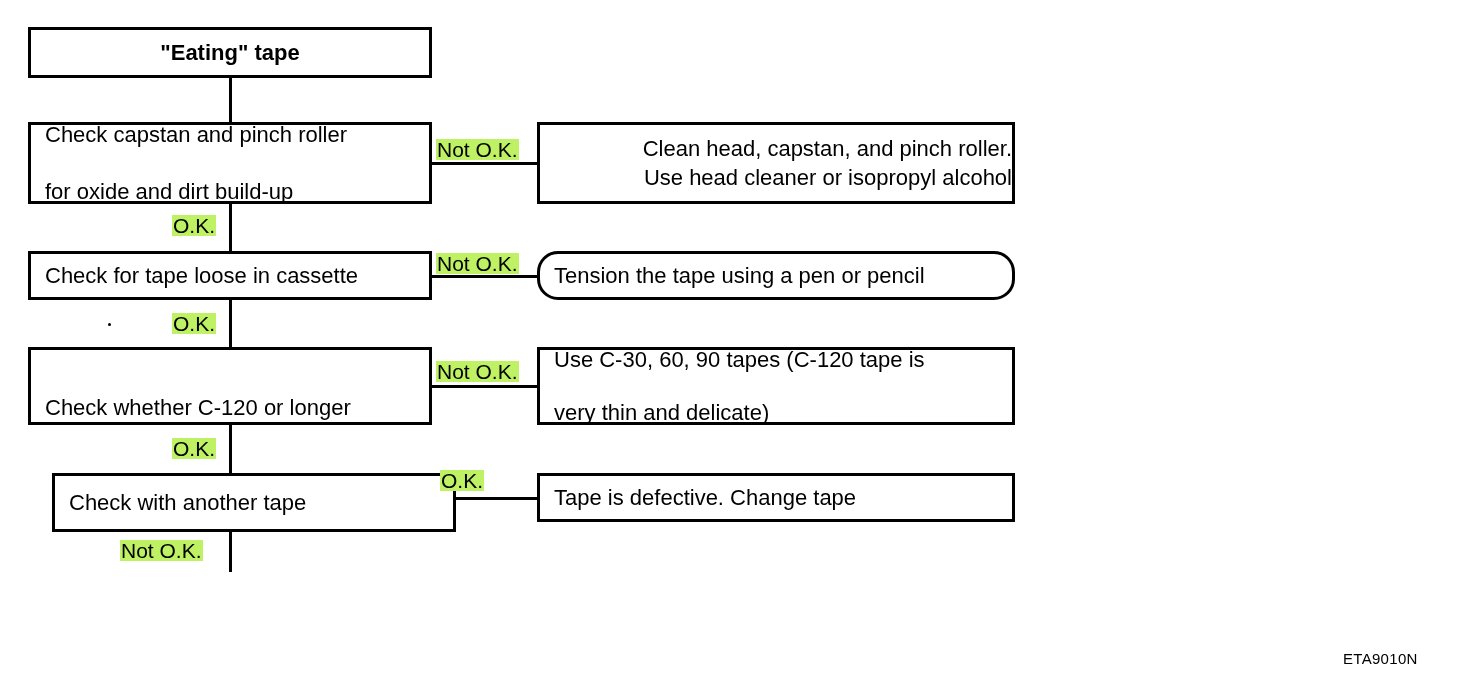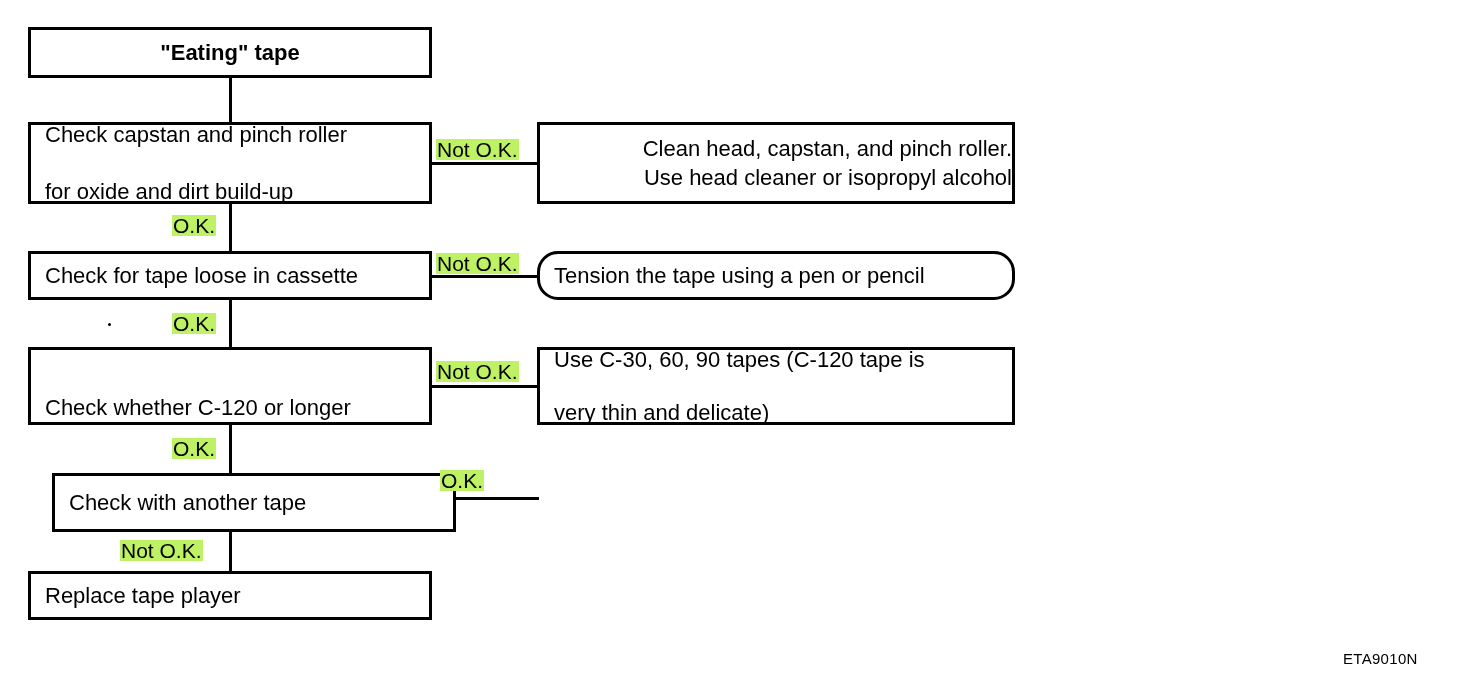--- a/index.html
+++ b/index.html
@@ -120,24 +120,24 @@
 
   <div class="node" style="left:537px; top:347px; width:478px; height:78px;gap:24px;">
     <div class="line">Use C-30, 60, 90 tapes (C-120 tape is</div>
     <div class="line">very thin and delicate)</div>
   </div>
 
   <div class="node" style="left:28px; top:473px; width:404px; height:59px;margin-left:24px;">
     <div class="line">Check with another tape</div>
   </div>
 
+  <div class="node" style="left:537px; top:473px; width:478px; height:49px;">
+    <div class="line">Tape is defective. Change tape</div>
+  </div>
 
-  <div class="node" style="left:28px; top:571px; width:404px; height:49px;">
-    <div class="line">Replace tape player</div>
-  </div>
 
   <div class="edge-label" style="left:436px; top:139px;">Not O.K.</div>
 
   <div class="edge-label" style="left:172px; top:215px;">O.K.</div>
 
   <div class="edge-label" style="left:436px; top:253px;">Not O.K.</div>
 
   <div class="edge-label" style="left:172px; top:313px;">O.K.</div>
 
   <div class="edge-label" style="left:436px; top:361px;">Not O.K.</div>

